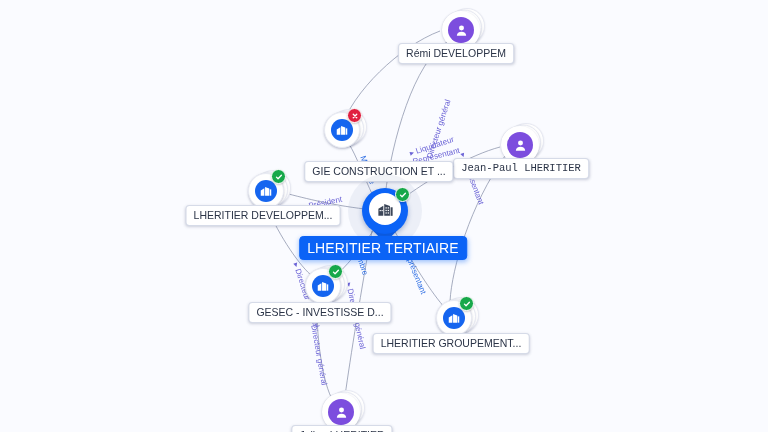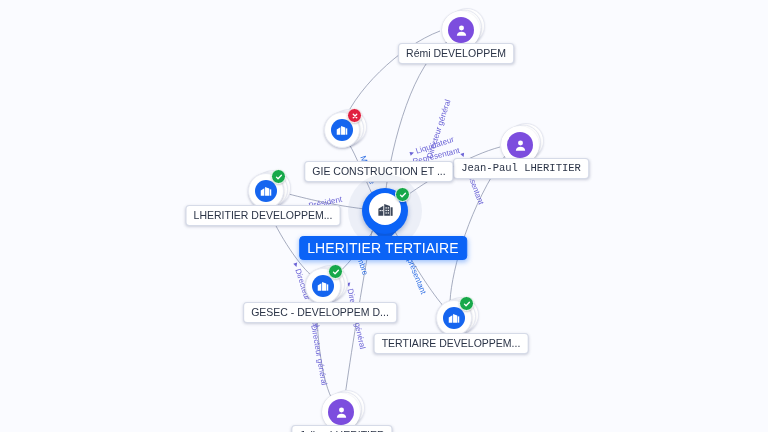--- a/index.html
+++ b/index.html
@@ -316,16 +316,16 @@
         </div>
       </div>
     </div>
   <div id="node-label-layer">
       <div class="nlabel" style="left: 456px; top: 43px; z-index: 30;">Rémi DEVELOPPEM</div>
       <div class="nlabel" style="left: 521px; top: 158px; z-index: 30; font-family: Liberation Mono, monospace;">Jean-Paul LHERITIER</div>
       <div class="nlabel" style="left: 342px; top: 425px; z-index: 30;">Julien LHERITIER</div>
       <div class="nlabel" style="left: 339px; top: 161px; z-index: 30; margin-left: 40px;">GIE CONSTRUCTION ET ...</div>
       <div class="nlabel" style="left: 263px; top: 205px; z-index: 30;">LHERITIER DEVELOPPEM...</div>
       <div class="nlabel sel" style="left: 383px; top: 236px; z-index: 60;">LHERITIER TERTIAIRE</div>
-      <div class="nlabel" style="left: 320px; top: 302px; z-index: 30;">GESEC - DEVELOPPEM D...</div>
-      <div class="nlabel" style="left: 451px; top: 333px; z-index: 30;">TERTIAIRE DEVELOPPEM...</div>
+      <div class="nlabel" style="left: 320px; top: 302px; z-index: 30;">GESEC - INVESTISSE D...</div>
+      <div class="nlabel" style="left: 451px; top: 333px; z-index: 30;">LHERITIER GROUPEMENT...</div>
     </div>
 </div>
 
 </body></html>

